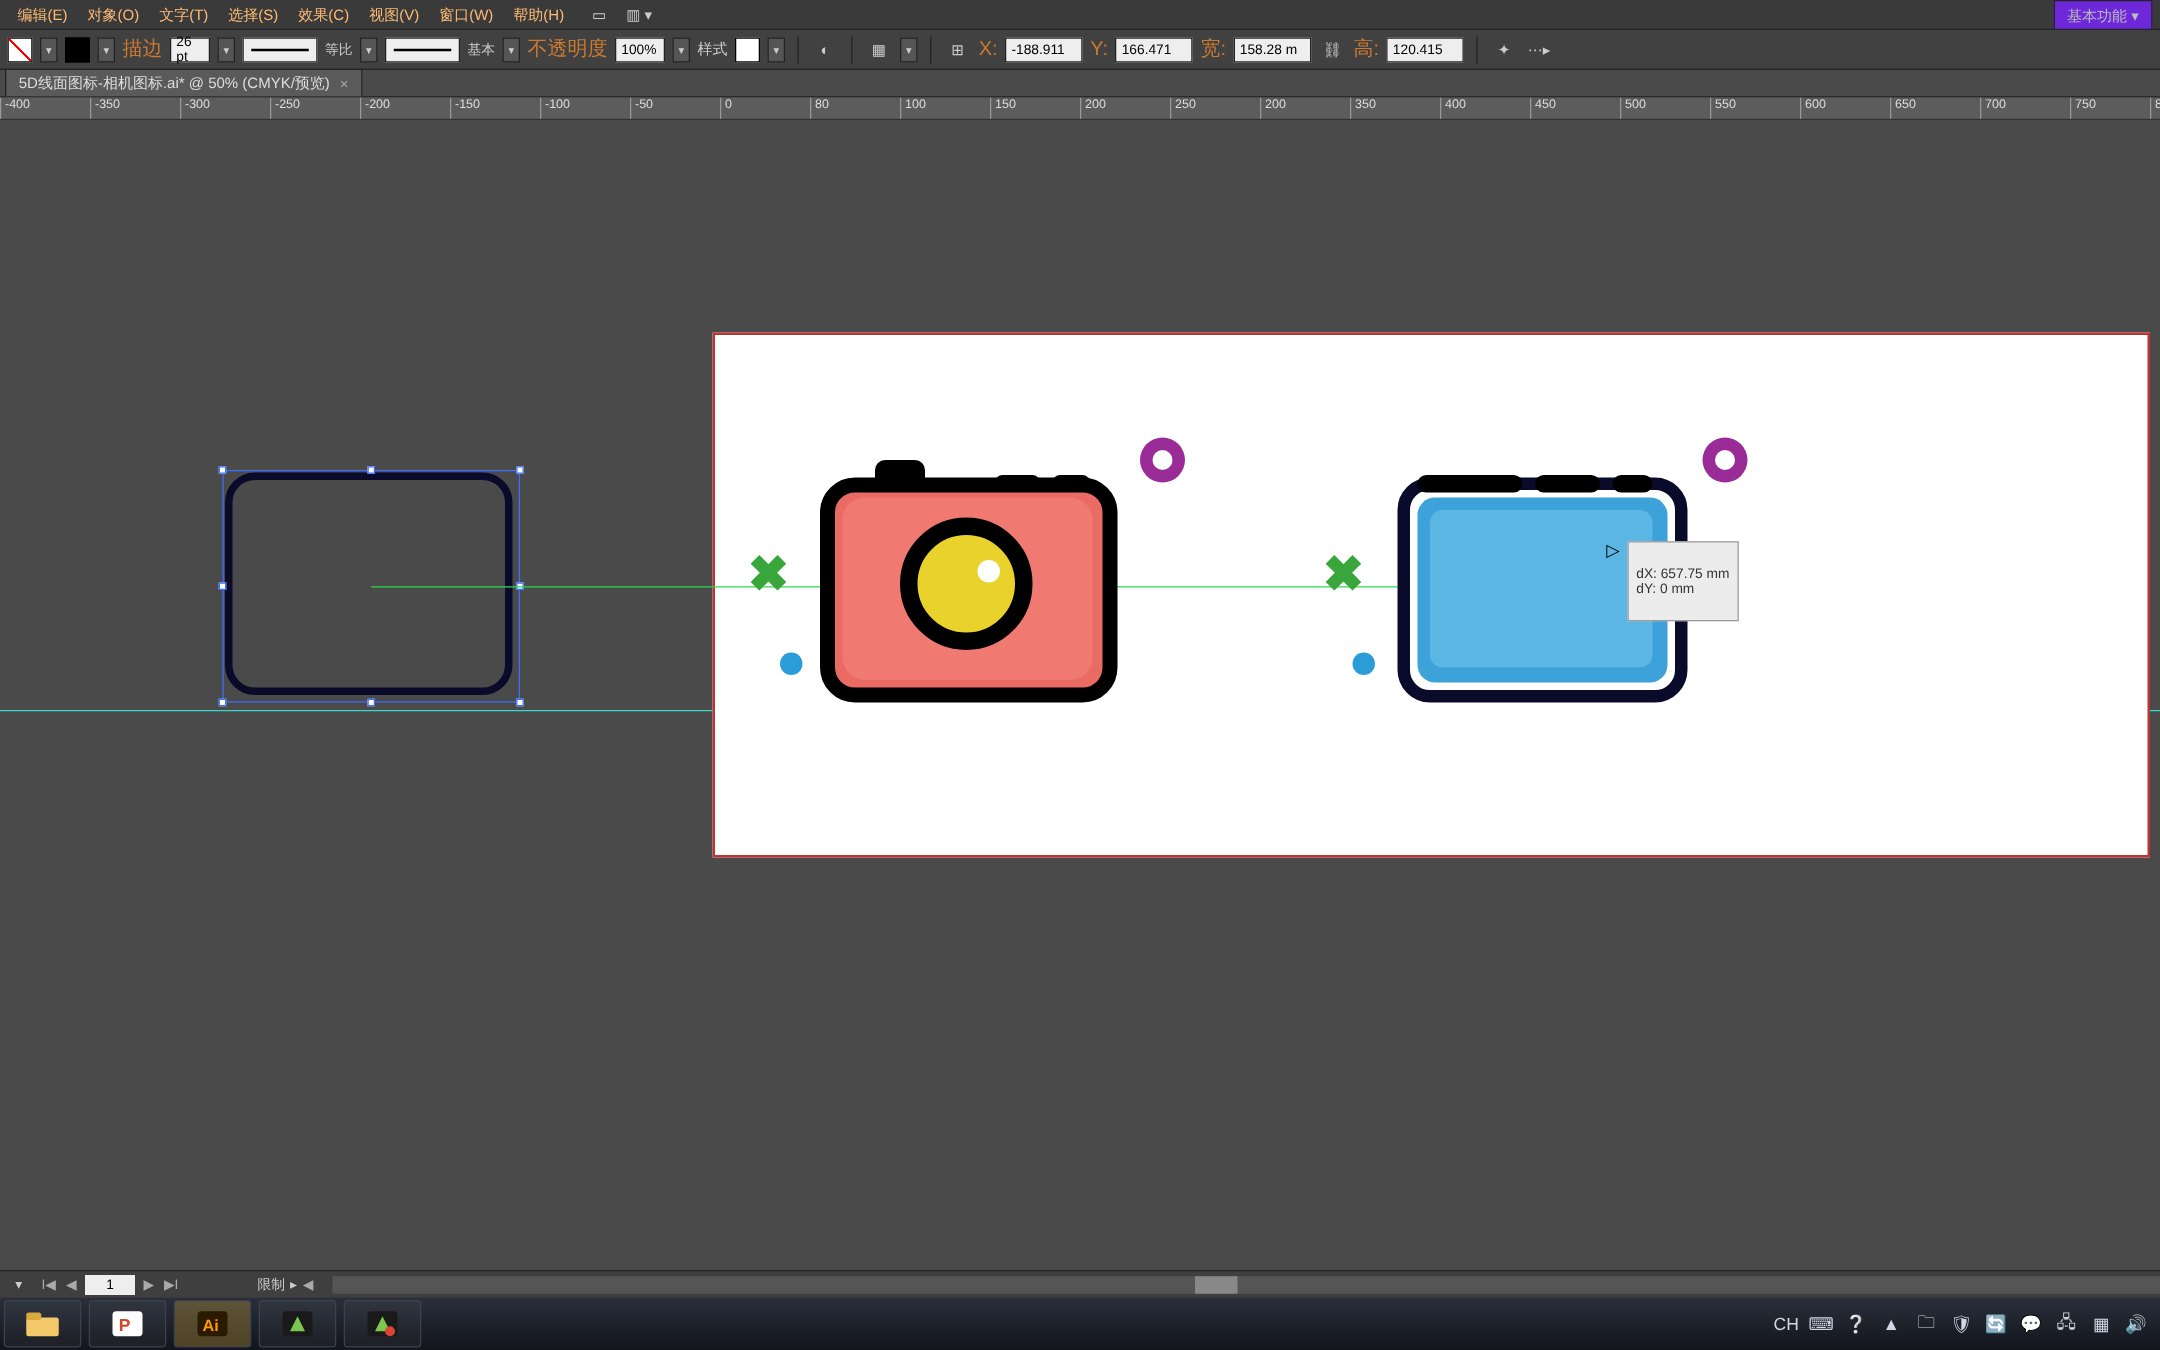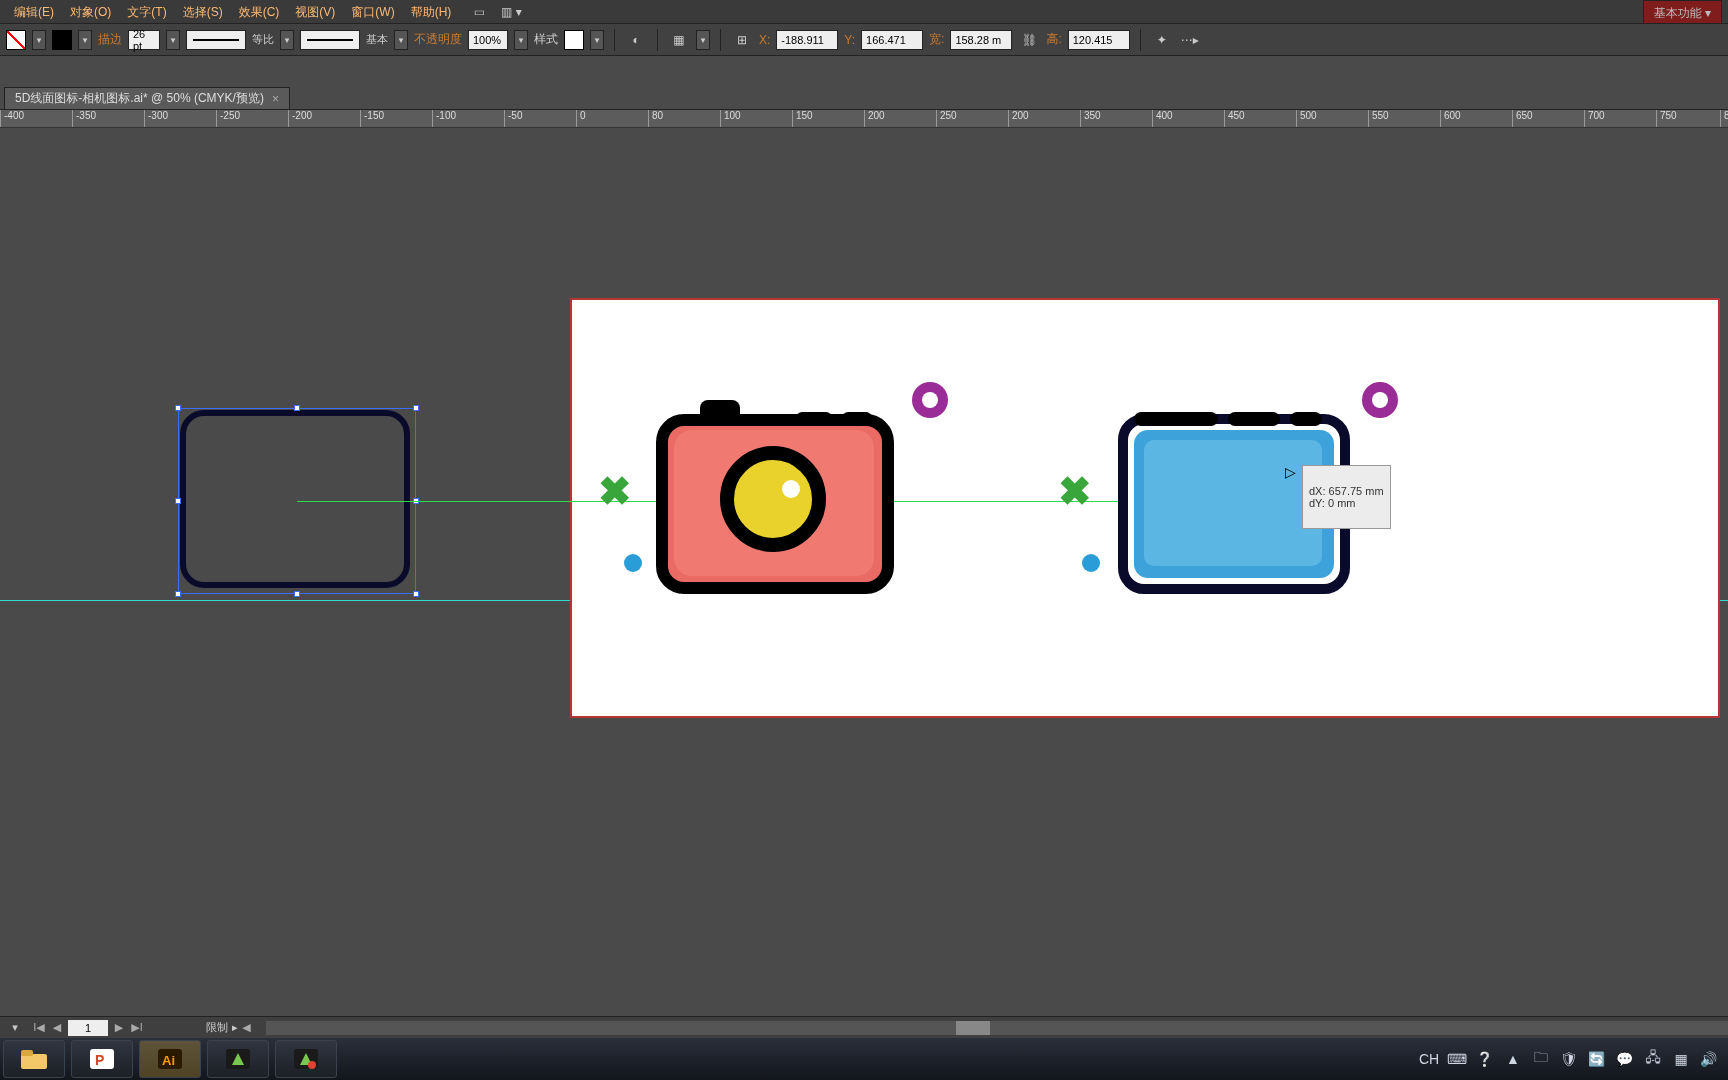--- a/index.html
+++ b/index.html
@@ -1,35 +1,35 @@
 <!DOCTYPE html>
 <html><head>
 <meta charset="utf-8">
 <style>
 * { margin: 0; padding: 0; box-sizing: border-box; user-select: none; }
 html, body { width: 1728px; height: 1080px; overflow: hidden; font-family: "Microsoft YaHei", Arial, sans-serif; font-size: 12px; background: #4a4a4a; color: #ccc; }
 .menubar { height: 24px; background: #3a3a3a; display: flex; align-items: center; padding: 0 6px; border-bottom: 1px solid #222; }
 .menubar .menu-item { color: #fdba74; padding: 0 8px; height: 24px; line-height: 24px; cursor: default; }
 .menubar .spacer { flex: 1; }
-.menubar .right-item { color: #bbb; padding: 0 10px; height: 24px; line-height: 24px; background: #7f1d1d; border: 1px solid #222; margin-left: 48px; }
+.menubar .right-item { color: #bbb; padding: 0 10px; height: 24px; line-height: 24px; background: #6d28d9; border: 1px solid #222; margin-left: 48px; }
 .menubar .icon-btn { width: 24px; height: 20px; margin-left: 8px; display: flex; align-items: center; justify-content: center; }
 .ctrlbar { height: 32px; background: #414141; display: flex; align-items: center; padding: 0 6px; gap: 6px; border-bottom: 1px solid #222; }
 .swatch { width: 20px; height: 20px; border: 1px solid #000; }
 .nofill { background: #fff; position: relative; }
 .nofill::after { content:""; position:absolute; left:0; top:0; right:0; bottom:0; background: linear-gradient(to top right, transparent 46%, red 46%, red 54%, transparent 54%); }
 .blackfill { background: #000; }
-.lbl { color: #cc7a2f; font-size: 12px; text-align: center; }
+.lbl { color: #cc7a2f; font-size: 16px; text-align: center; }
 .field { background: #eee; color: #000; border: 1px solid #222; height: 20px; padding: 0 4px; font-size: 11px; display: flex; align-items: center; }
 .dropdown-btn { width: 14px; height: 20px; background: #555; border: 1px solid #222; display: flex; align-items: center; justify-content: center;}
 .dropdown-btn::after { content:"▾"; font-size: 9px; color:#ccc; }
 .stroke-preview { width: 60px; height: 20px; background:#eee; border:1px solid #222; display:flex; align-items:center; justify-content:center; }
 .stroke-preview .line { width: 46px; height: 2px; background:#000; }
 .sep { width:1px; height:22px; background:#222; margin: 0 4px; }
 .small-icon { width: 22px; height: 22px; display:flex; align-items:center; justify-content:center; color:#ccc; }
-.tabbar { height: 22px; background: #4a4a4a; display:flex; align-items:flex-end; padding-left: 4px; border-bottom: 1px solid #222; margin-top: 32px;}
+.tabbar { height: 22px; background: #4a4a4a; display:flex; align-items:flex-end; padding-left: 4px; border-bottom: 1px solid #222;}
 .doc-tab { background:#5a5a5a; color:#ddd; padding: 2px 10px; font-size: 12px; display:flex; align-items:center; gap:8px; border:1px solid #222; border-bottom:none;}
 .doc-tab .close { color:#aaa; }
 .ruler-h { height: 18px; background: #5c5c5c; position: relative; border-bottom: 1px solid #333; overflow:hidden;}
 .ruler-h .tick { position:absolute; top:0; height:18px; border-left:1px solid #999; }
 .ruler-h .tick span { position:absolute; top:0; left:3px; font-size:10px; color:#ddd; }
 .canvas-wrap { position: relative; width: 1728px; height: 910px; background: #4a4a4a; overflow: hidden; }
 .artboard { position:absolute; left: 570px; top: 170px; width: 1150px; height: 420px; background:#fff; border: 2px solid #b33; }
 .grid-rect { position:absolute; left: 180px; top: 282px; width: 230px; height: 178px; border: 6px solid #0a0a2a; border-radius: 24px; }
 .sel-box { position:absolute; border:1px solid #3a6fff; }
 .handle { position:absolute; width:6px; height:6px; background:#fff; border:1px solid #3a6fff; }

